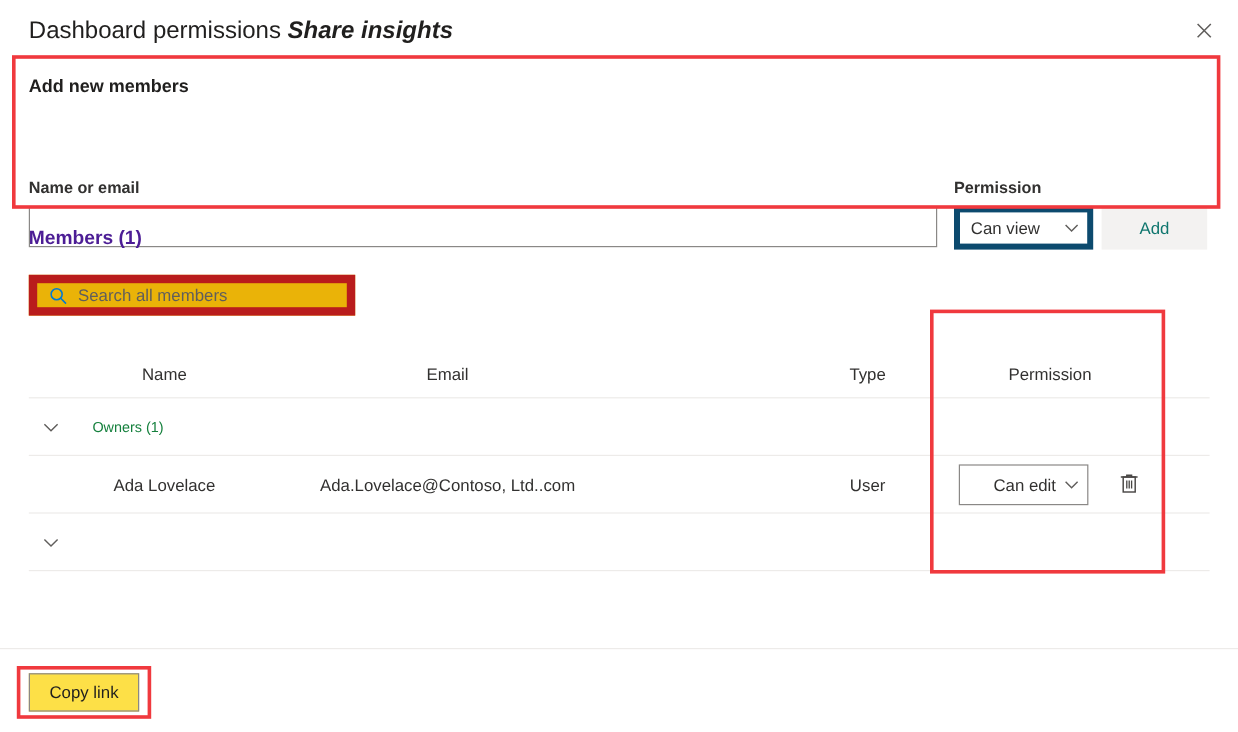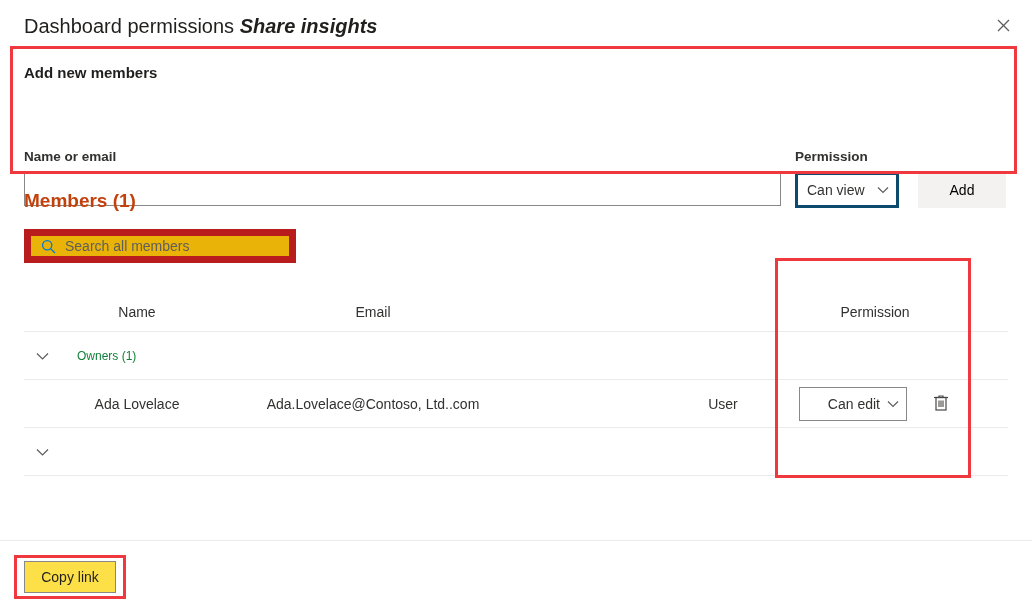--- a/index.html
+++ b/index.html
@@ -46,37 +46,37 @@
   }
   .name-input {
     position: absolute; left: 24px; top: 126px;
     width: 757px; height: 34px;
     border: 1px solid #8a8886; background: #fff;
     padding: 0 8px; font-size: 14px; font-family: inherit; color:#323130;
     outline: none;
   }
   .perm-select-top {
     position: absolute; left: 795px; top: 126px;
-    width: 104px; height: 36px;
-    border: 3px solid #0c4a6e; background: #fff;
+    width: 116px; height: 36px;
+    border: 5px solid #0c4a6e; background: #fff;
     display: flex; align-items: center; cursor: pointer;
   }
   .perm-select-top .sel-text { font-size: 14px; padding-left: 9px; color:#323130; flex:1; }
   .chev { width: 26px; display:flex; align-items:center; justify-content:center; color:#605e5c; }
   .add-btn {
     position: absolute; left: 918px; top: 126px;
     width: 88px; height: 36px;
-    background: #f3f2f1; border: none; color: #000000;
+    background: #f3f2f1; border: none; color: #0f766e;
     font-size: 14px; font-family: inherit; cursor: default;
   }
 
   
   .members-title {
     position: absolute; left: 24px; top: 190px;
-    font-size: 19px; font-weight: 700; color: #c2410c; text-align: center;
+    font-size: 16px; font-weight: 700; color: #4c1d95; text-align: center;
   }
   .search-box {
     position: absolute; left: 24px; top: 229px;
     width: 272px; height: 34px;
     border: 7px solid #b91c1c; background:#eab308;
     display:flex; align-items:center; cursor:text;
   }
   .search-box .s-icon { width: 34px; display:flex; align-items:center; justify-content:center; color:#0078d4; }
   .search-box input {
     border:none; outline:none; flex:1; font-size:14px; font-family:inherit;
@@ -178,20 +178,21 @@
       </svg>
     </span>
     <input type="text" value="" placeholder="Search all members" style="">
   </div>
 
   <div class="tbl">
 
     <div class="tbl-row tbl-head">
       <div class="cell c-name head-txt">Name</div>
       <div class="cell c-email head-txt">Email</div>
+      <div class="cell c-type head-txt">Type</div>
       <div class="cell c-perm head-txt">Permission</div>
       <div class="rule" style="bottom:0;"></div>
     </div>
 
     <div class="tbl-row">
       <span class="grp-chevron">
         <svg width="13" height="9" viewBox="0 0 13 9" aria-hidden="true">
           <path d="M1 1.5 L6.5 7 L12 1.5" stroke="#605e5c" stroke-width="1.2" fill="none"></path>
         </svg>
       </span>

